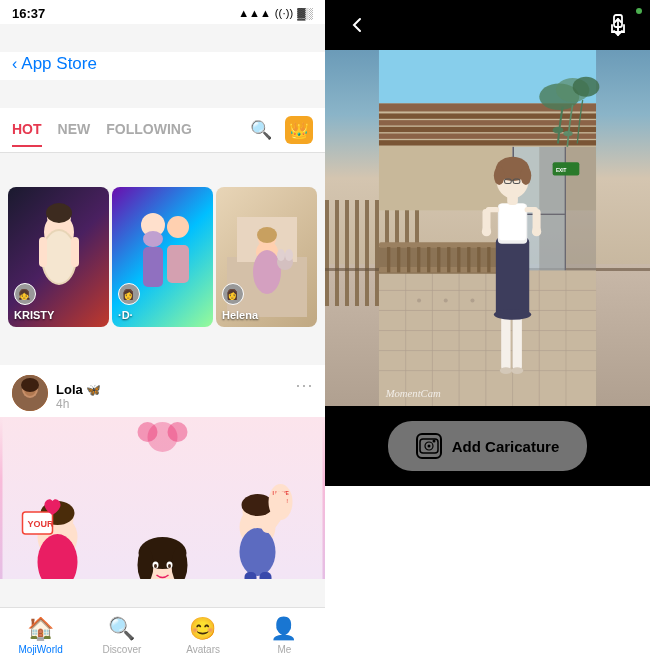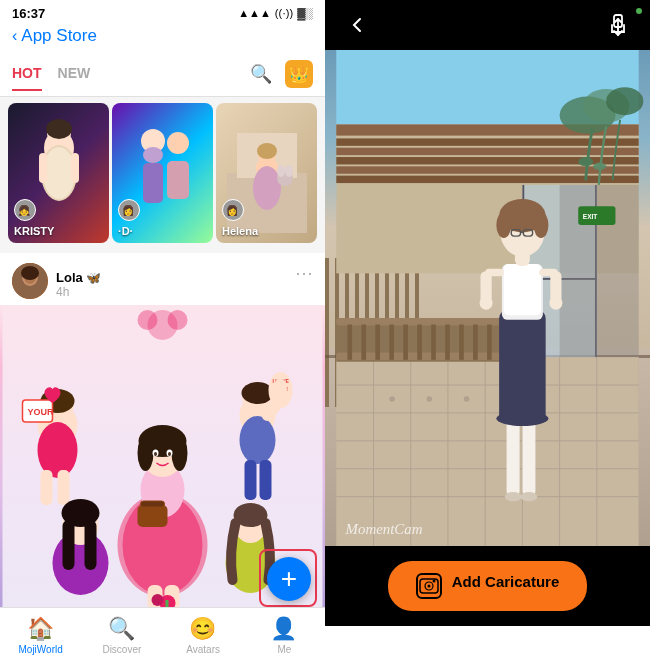--- a/index.html
+++ b/index.html
@@ -13,20 +13,21 @@
     }
 
     
     .left-panel {
       width: 325px;
       height: 663px;
       background: #f5f5f5;
       display: flex;
       flex-direction: column;
       overflow: hidden;
+      gap: 28px;
     }
 
     
     .status-bar {
       background: #fff;
       padding: 4px 12px 2px;
       display: flex;
       justify-content: space-between;
       align-items: center;
       height: 24px;
@@ -275,21 +276,21 @@
     .bottom-nav-item.active .nav-icon {
       color: #007aff;
     }
     .bottom-nav-item.active .nav-label {
       color: #007aff;
     }
 
     
     .right-panel {
       width: 325px;
-      height: 626px;
+      height: 486px;
       background: #000;
       display: flex;
       flex-direction: column;
       position: relative;
       overflow: hidden;
       padding-left: 37px;
     }
 
     
     .right-top-bar {
@@ -348,26 +349,26 @@
       bottom: 0;
       left: 0;
       right: 0;
       height: 80px;
       background: #000;
       display: flex;
       align-items: center;
       justify-content: center;
     }
     .add-caricature-btn {
-      background: #f97316;
+      background: #737373;
       border: none;
       border-radius: 24px;
       padding: 12px 28px;
       display: flex;
-      align-items: flex-start;
+      align-items: center;
       gap: 10px;
       cursor: pointer;
       font-size: 15px;
       font-weight: 600;
       color: #000;
     }
     .caricature-icon {
       width: 26px;
       height: 26px;
       border: 2px solid #000;
@@ -463,20 +464,21 @@
 
   <div class="app-store-bar">
     <span class="back-arrow">‹</span>
     <span class="app-store-label">App Store</span>
   </div>
 
   <div class="nav-bar">
     <div class="nav-tabs">
       <span class="nav-tab active">HOT</span>
       <span class="nav-tab">NEW</span>
+      <span class="nav-tab">FOLLOWING</span>
     </div>
     <div class="nav-right">
       <span class="search-icon-nav">🔍</span>
       <div class="crown-icon">👑</div>
     </div>
   </div>
 
   <div class="featured-section">
 
     <div class="featured-card">

